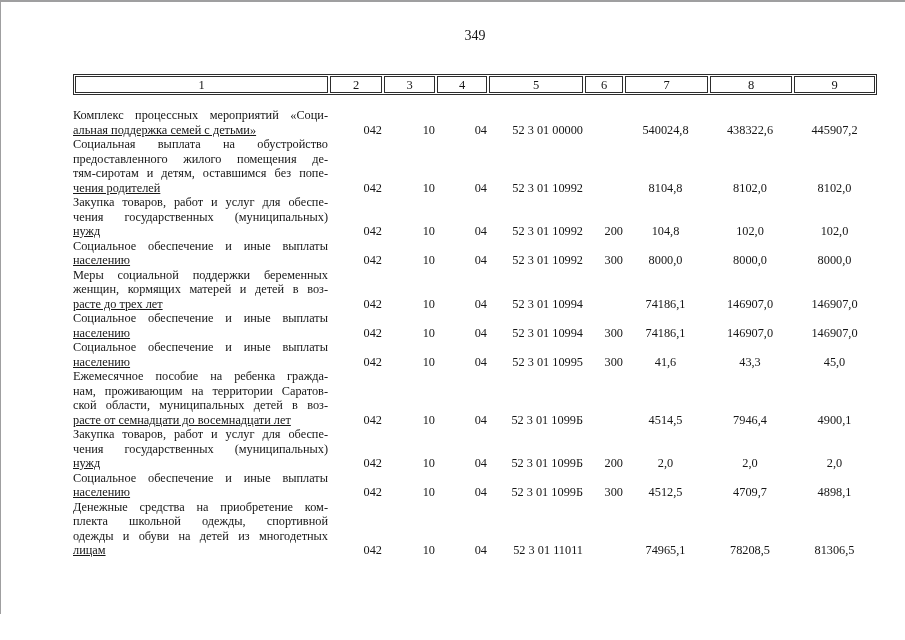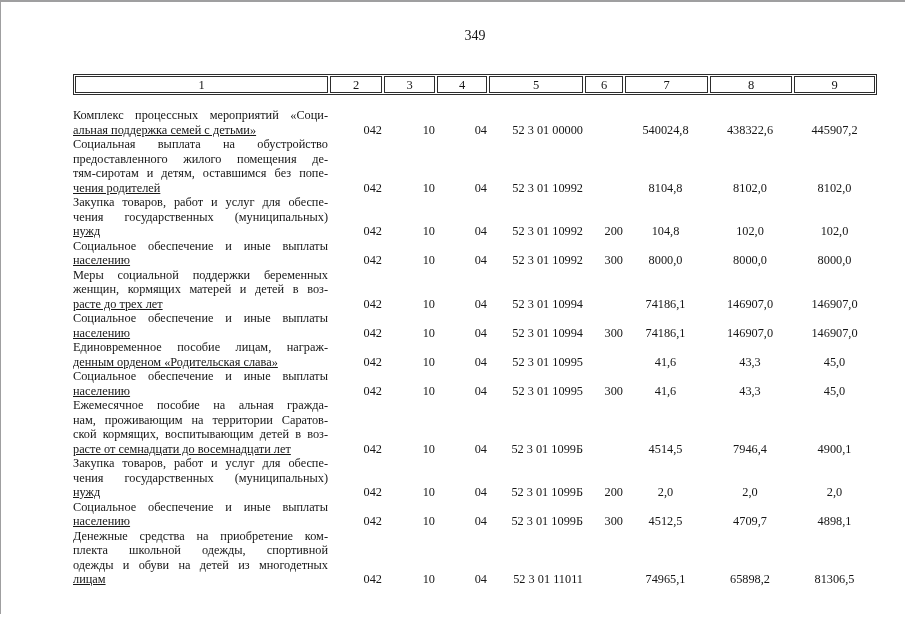--- a/index.html
+++ b/index.html
@@ -162,51 +162,37 @@
           <td class="c-center">10</td>
           <td class="c-center">04</td>
           <td class="c-center">52 3 01 10994</td>
           <td class="c-center">300</td>
           <td class="c-right">74186,1</td>
           <td class="c-right">146907,0</td>
           <td class="c-right">146907,0</td>
         </tr>
         <tr>
           <td class="c1">
-            <div class="jline">Единовременное пособие лицам, награж-</div>
-            <div class="jline last">денным орденом «Родительская слава»</div>
+            <div class="jline">Социальное обеспечение и иные выплаты</div>
+            <div class="jline last">населению</div>
           </td>
           <td class="c-center">042</td>
           <td class="c-center">10</td>
           <td class="c-center">04</td>
           <td class="c-center">52 3 01 10995</td>
-          <td class="c-center"></td>
+          <td class="c-center">300</td>
           <td class="c-right">41,6</td>
           <td class="c-right">43,3</td>
           <td class="c-right">45,0</td>
         </tr>
         <tr>
           <td class="c1">
-            <div class="jline">Социальное обеспечение и иные выплаты</div>
-            <div class="jline last">населению</div>
-          </td>
-          <td class="c-center">042</td>
-          <td class="c-center">10</td>
-          <td class="c-center">04</td>
-          <td class="c-center">52 3 01 10995</td>
-          <td class="c-center">300</td>
-          <td class="c-right">41,6</td>
-          <td class="c-right">43,3</td>
-          <td class="c-right">45,0</td>
-        </tr>
-        <tr>
-          <td class="c1">
-            <div class="jline">Ежемесячное пособие на альная гражда-</div>
+            <div class="jline">Ежемесячное пособие на ребенка гражда-</div>
             <div class="jline">нам, проживающим на территории Саратов-</div>
-            <div class="jline">ской кормящих, воспитывающим детей в воз-</div>
+            <div class="jline">ской области, муниципальных детей в воз-</div>
             <div class="jline last">расте от семнадцати до восемнадцати лет</div>
           </td>
           <td class="c-center">042</td>
           <td class="c-center">10</td>
           <td class="c-center">04</td>
           <td class="c-center">52 3 01 1099Б</td>
           <td class="c-center"></td>
           <td class="c-right">4514,5</td>
           <td class="c-right">7946,4</td>
           <td class="c-right">4900,1</td>
@@ -246,18 +232,18 @@
             <div class="jline">плекта школьной одежды, спортивной</div>
             <div class="jline">одежды и обуви на детей из многодетных</div>
             <div class="jline last">лицам</div>
           </td>
           <td class="c-center">042</td>
           <td class="c-center">10</td>
           <td class="c-center">04</td>
           <td class="c-center">52 3 01 11011</td>
           <td class="c-center"></td>
           <td class="c-right">74965,1</td>
-          <td class="c-right">65898,2</td>
+          <td class="c-right">78208,5</td>
           <td class="c-right">81306,5</td>
         </tr>
       </tbody>
   </table>
 </div>
 
 </body></html>

